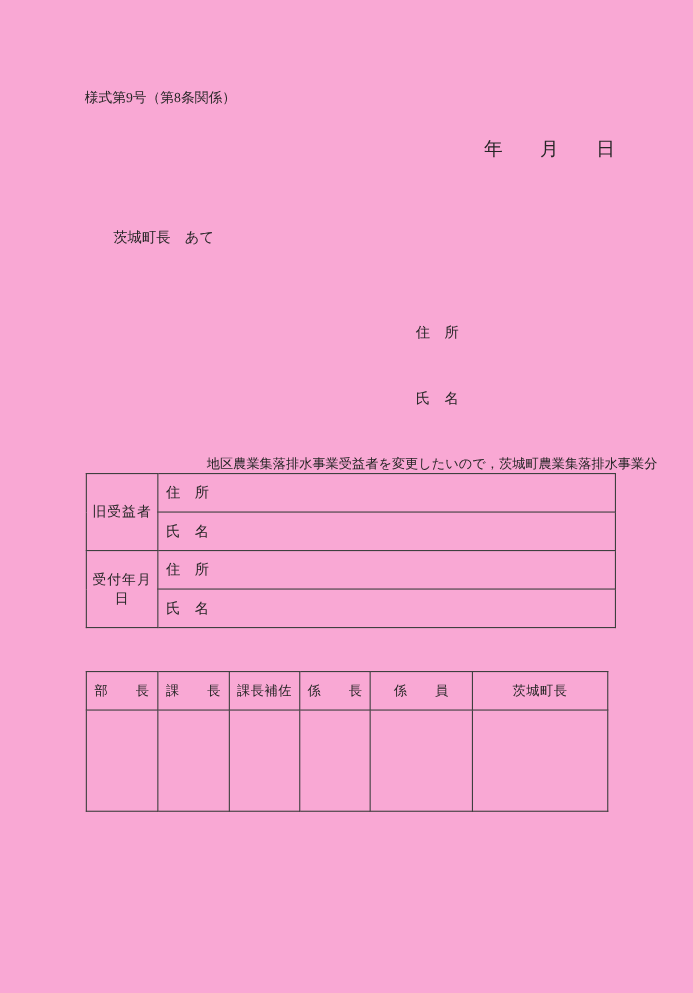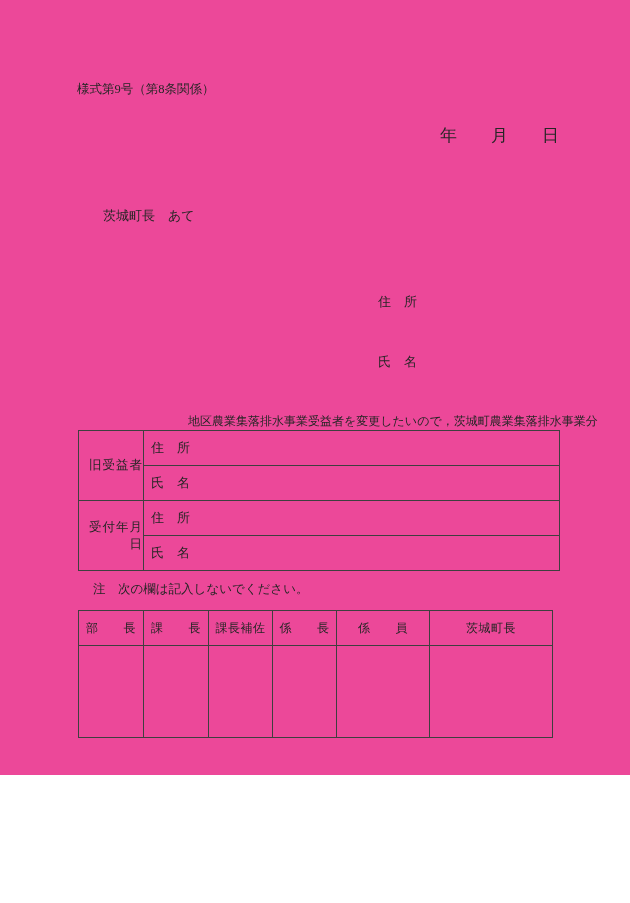--- a/index.html
+++ b/index.html
@@ -1,20 +1,20 @@
 <!DOCTYPE html>
 <html lang="ja"><head>
 <meta charset="utf-8">
 <style>
   html, body { margin: 0; padding: 0; }
   .page {
     position: relative;
     width: 630px;
-    height: 775px;
-    background: #ec4899;
+    height: 903px;
+    background: #f9a8d4;
     color: #262626;
     font-family: "Liberation Serif", "DejaVu Serif", serif;
     overflow: hidden;
   }
   .abs { position: absolute; white-space: pre; }
 
   .form-number { left: 77px; top: 81px; font-size: 12.5px; }
   .date-line   { left: 440px; top: 124px; font-size: 17px; }
   .addressee   { left: 103px; top: 207px; font-size: 13px; }
 
@@ -32,21 +32,21 @@
   .body-text { left: 78px; top: 364px; width: 490px; font-size: 12px; line-height: 23px; padding-left: 40px; }
   .body-text .line { white-space: pre; }
   .body-text .line.indent { padding-left: 70px; }
 
   table { border-collapse: collapse; table-layout: fixed; }
   td, th { border: 1px solid #3f3f3f; padding: 0; }
 
   .ben-table { position: absolute; left: 78px; top: 430px; }
   .ben-table tr { height: 35px; }
   .ben-table .lbl {
-    width: 64px; text-align: right; vertical-align: middle;
+    width: 64px; text-align: center; vertical-align: middle;
     font-size: 12.5px; letter-spacing: 1px;
   }
   .ben-table .fld {
     width: 408px; vertical-align: middle;
     font-size: 13px; padding-left: 7px;
   }
 
   .note { left: 93px; top: 581px; font-size: 12.5px; }
 
   .appr-table { position: absolute; left: 78px; top: 610px; }
@@ -89,21 +89,20 @@
     <tr>
       <td class="lbl" rowspan="2">受付年月日</td>
       <td class="fld">住　所</td>
     </tr>
     <tr>
       <td class="fld">氏　名</td>
     </tr>
   </tbody>
     </table>
 
-  <div class="abs note">注　次の欄は記入しないでください。</div>
 
   <table class="appr-table">
     <colgroup>
       <col style="width:65px">
         <col style="width:65px">
         <col style="width:64px">
       <col style="width:64px">
         <col style="width:93px">
         <col style="width:123px">
     </colgroup>

